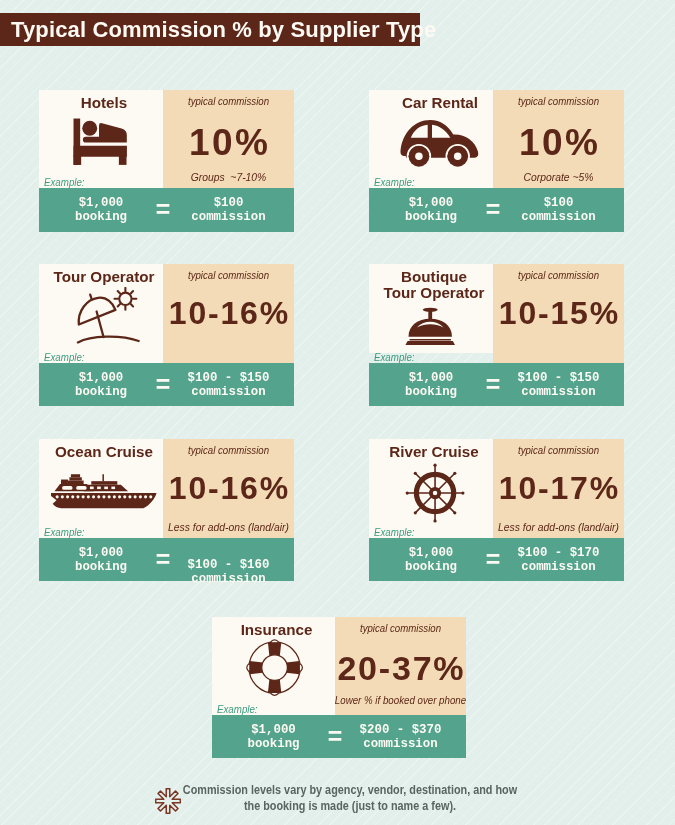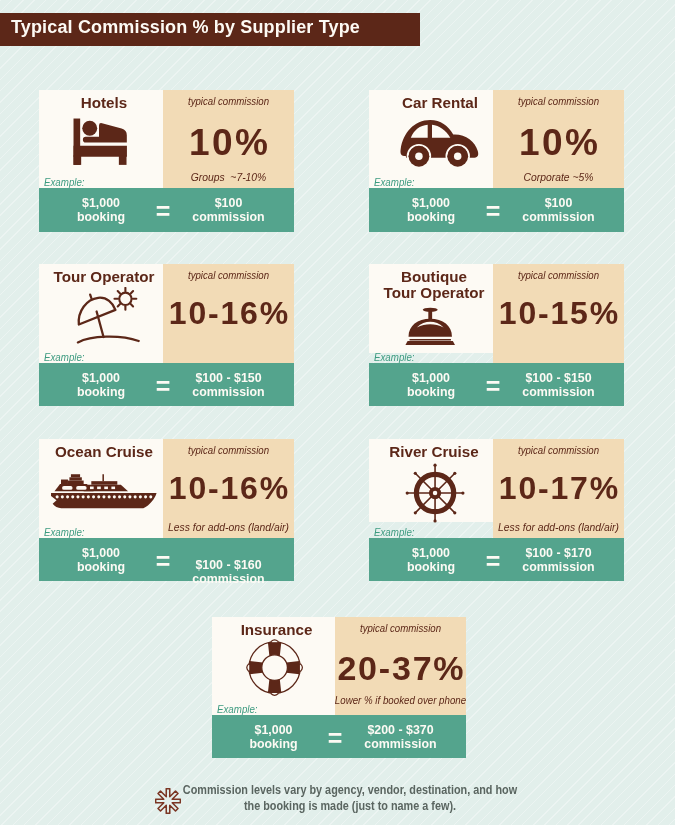--- a/index.html
+++ b/index.html
@@ -8,38 +8,38 @@
        background-color:#e2efeb;}
   .stage{position:relative;width:675px;height:825px;overflow:hidden;
     background-color:#e2efeb;
     background-image:
       repeating-linear-gradient(135deg,
         rgba(255,255,255,0.34) 0px, rgba(255,255,255,0.34) 1px,
         rgba(255,255,255,0) 1px, rgba(255,255,255,0) 8px);
   }
   
   .titlebar{position:absolute;left:-6px;top:13px;width:426px;height:33px;background:#5c2718;}
-  .titlebar .t{position:absolute;left:17px;top:4px;font-size:18px;font-weight:bold;
+  .titlebar .t{position:absolute;left:17px;top:4px;font-size:22px;font-weight:bold;
     color:#fdfaf4;letter-spacing:0.15px;white-space:nowrap;}
   
   .card{position:absolute;}
   .pane-l{background:#fdfaf4;position:relative;}
   .pane-r{background:#f2dbb6;position:relative;}
   .ct{position:absolute;left:6px;right:0;text-align:center;font-weight:bold;color:#5c2718;
       font-size:15.2px;line-height:15.5px;}
   .icon{position:absolute;left:0;right:0;display:flex;align-items:center;justify-content:center;}
   .ex{position:absolute;left:5px;font-style:italic;font-weight:normal;color:#3e9b80;font-size:11.2px;line-height:11px;transform:scaleX(0.87);transform-origin:left;}
   .tc{position:absolute;left:0;right:0;text-align:center;font-style:italic;color:#5c2718;
       font-size:10.4px;line-height:11px;transform:scaleX(0.93);}
   .pct{position:absolute;left:0;right:0;text-align:center;font-weight:bold;color:#5c2718;
       line-height:1;}
   .note{position:absolute;left:-40px;right:-40px;text-align:center;font-style:italic;color:#5c2718;
       font-size:11.5px;line-height:12px;white-space:pre;
       transform:scaleX(0.9);}
-  .bar{position:absolute;background:#54a48d;color:#fdfaf4;}
+  .bar{position:absolute;background:#54a48d;color:#fdfaf4;font-family:Liberation Mono, monospace;}
   .bar .bk,.bar .cm{position:absolute;text-align:center;font-weight:bold;font-size:12.4px;
       line-height:13.7px;}
   .bar .eq{position:absolute;text-align:center;font-weight:bold;font-size:25px;line-height:1;}
   
   .footer{position:absolute;left:0;top:780px;width:538px;height:45px;}
   .footer .fi{position:absolute;left:155px;top:8px;}
   .footer .ft{position:absolute;left:150px;top:3px;width:400px;text-align:center;
     font-size:12.2px;font-weight:bold;line-height:15.5px;color:#5a6560;
     transform:scaleX(0.89);transform-origin:200px 0;}
 </style>
@@ -273,21 +273,21 @@
         <span>booking</span>
       </div>
       <div class="eq" style="left:106px;top:11px;width:36px;">=</div>
       <div class="cm" style="left:124px;top:9px;width:131px;margin-top:12px;">
         <span>$100 - $160</span><br>
         <span>commission</span>
       </div>
     </div>
   </div>
   <div class="card" style="left:369px;top:439px;width:255px;height:142px;">
-    <div class="pane-l" style="position:absolute;left:0;top:0;width:124px;height:83px;">
+    <div class="pane-l" style="position:absolute;left:0;top:0;width:124px;height:99px;">
       <div class="ct" style="top:5px;"><span>River Cruise</span></div>
       <div class="icon" style="top:24px;">
             <svg width="60.12" height="60.12" viewBox="0 0 60 60" style="position:relative;left:4px;top:0px;">
  <g stroke="#5c2718" stroke-width="1.6" stroke-linecap="round" fill="none">
     <path d="M30 2.4 v55.2"></path>
                 <path d="M2.4 30 h55.2"></path>
     <path d="M10.5 10.5 L49.5 49.5"></path>
                 <path d="M49.5 10.5 L10.5 49.5"></path>
  </g>
  <g fill="#5c2718" stroke="none">

